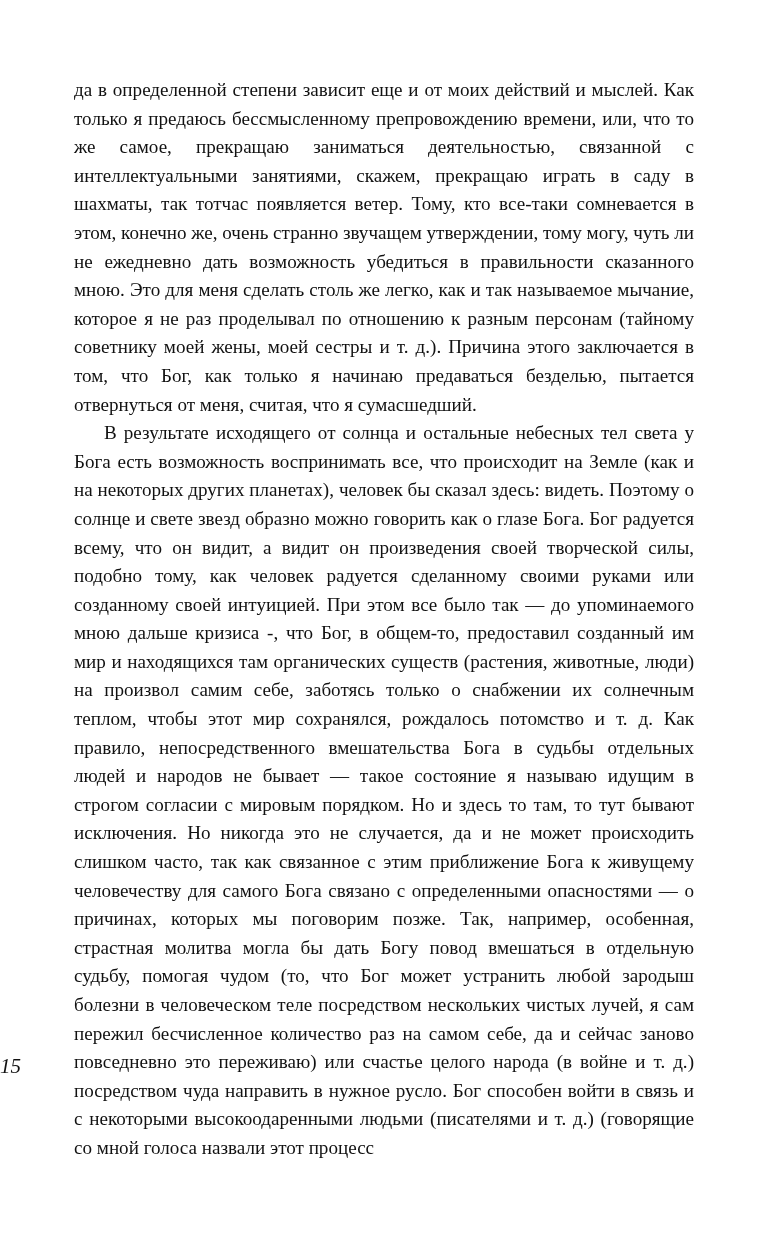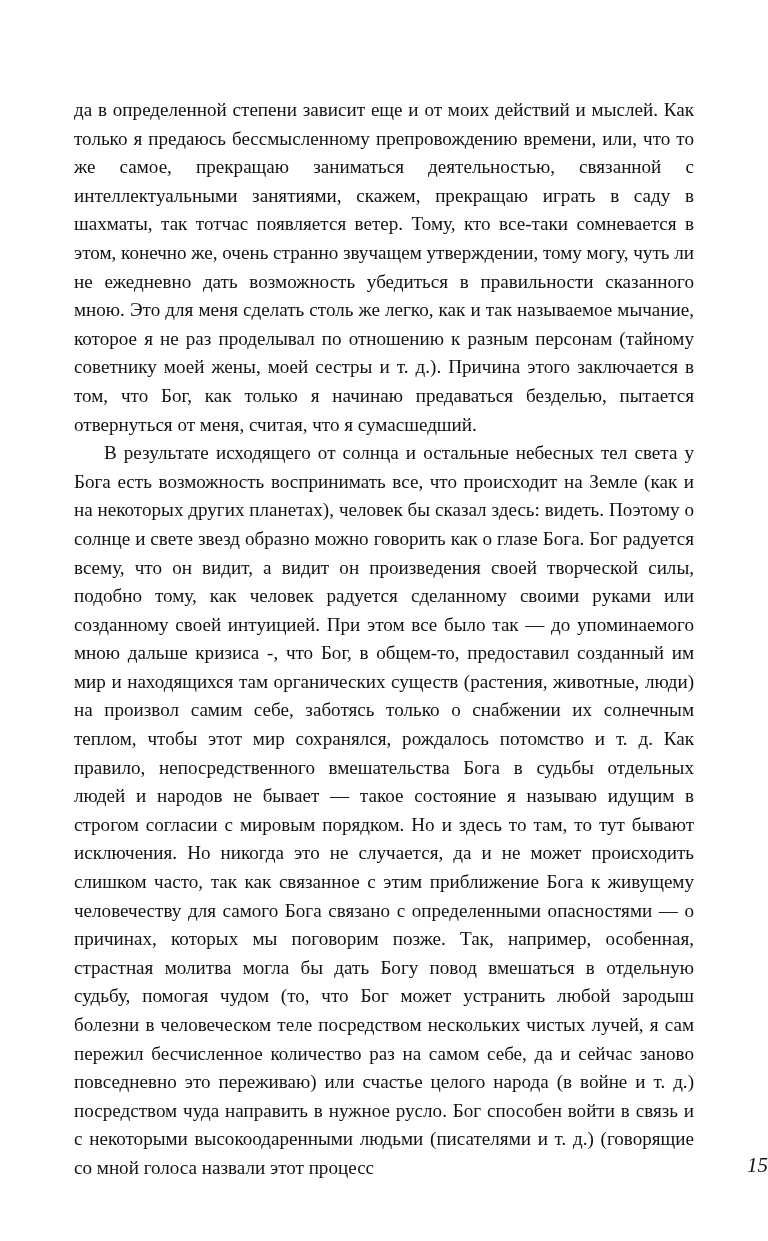--- a/index.html
+++ b/index.html
@@ -12,21 +12,21 @@
     height: 1241px;
     font-family: "Liberation Serif", serif;
     color: #1a1a1a;
     overflow: hidden;
   }
   .page {
     position: relative;
     width: 768px;
     height: 1084px;
     box-sizing: border-box;
-    padding: 96px 74px 0 74px;
+    padding: 76px 74px 0 74px;
     background: #ffffff;
   }
   .text-block {
     font-size: 19.1px;
     line-height: 28.6px;
     text-align: justify;
     text-justify: inter-word;
     color: #111111;
     hyphens: manual;
   }
@@ -34,22 +34,22 @@
     margin: 0;
     text-indent: 0;
   }
   .para.indent {
     text-indent: 30px;
   }
   .page-number {
     position: absolute;
     left: 0;
     right: 0;
-    top: 1153px;
-    text-align: right;
+    top: 1054px;
+    text-align: left;
     font-family: "Liberation Serif", serif;
     font-style: italic;
     font-size: 21px;
     color: #111111;
   }
 </style>
 </head>
 <body>
 
 <div class="page">

